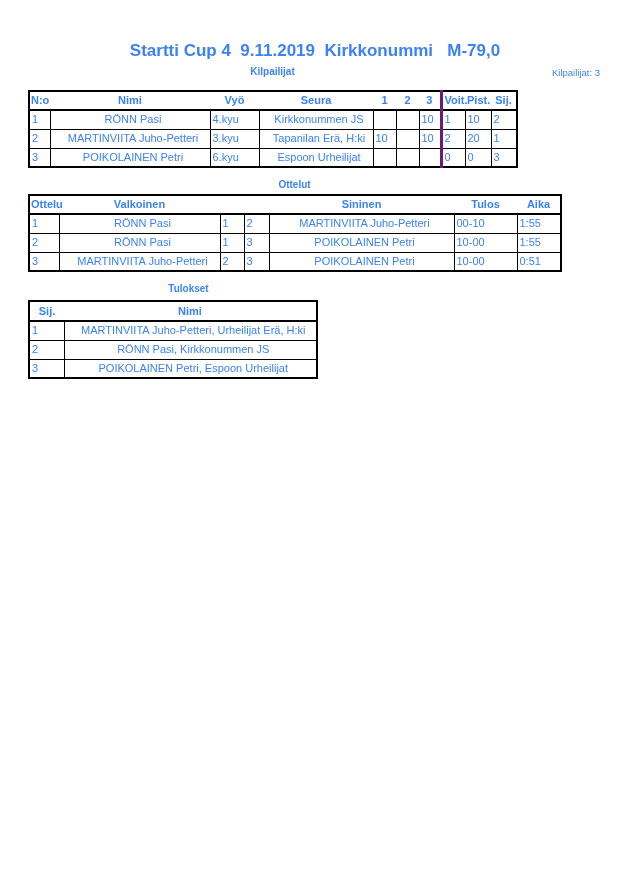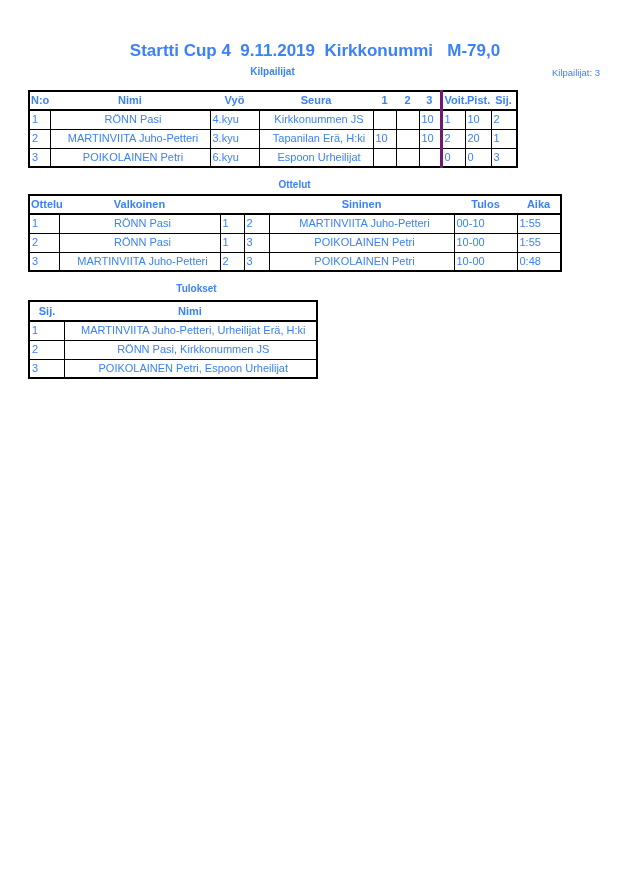--- a/index.html
+++ b/index.html
@@ -25,21 +25,21 @@
   }
   .sec-label {
     position: absolute;
     font-size: 10px;
     font-weight: bold;
     text-align: center;
     line-height: 1.1;
   }
   #lbl-kilpailijat { top: 66px; left: 28px; width: 489px; }
   #lbl-ottelut     { top: 179px; left: 28px; width: 533px; }
-  #lbl-tulokset    { top: 283px; left: 44px; width: 305px; }
+  #lbl-tulokset    { top: 283px; left: 36px; width: 305px; }
   .count-label {
     position: absolute;
     top: 68px;
     right: 30px;
     font-size: 9.5px;
     line-height: 1.1;
   }
   table {
     position: absolute;
     border-collapse: collapse;
@@ -197,21 +197,21 @@
         <td class="ac">10-00</td>
         <td class="ac">1:55</td>
       </tr>
       <tr>
         <td class="ac">3</td>
         <td class="al">MARTINVIITA Juho-Petteri</td>
         <td class="ac">2</td>
         <td class="ac">3</td>
         <td class="al">POIKOLAINEN Petri</td>
         <td class="ac">10-00</td>
-        <td class="ac">0:48</td>
+        <td class="ac">0:51</td>
       </tr>
     </tbody>
   </table>
 
   <div class="sec-label" id="lbl-tulokset">Tulokset</div>
 
   <table id="t-tulokset">
     <colgroup>
       <col style="width:35px">
         <col style="width:253px">

